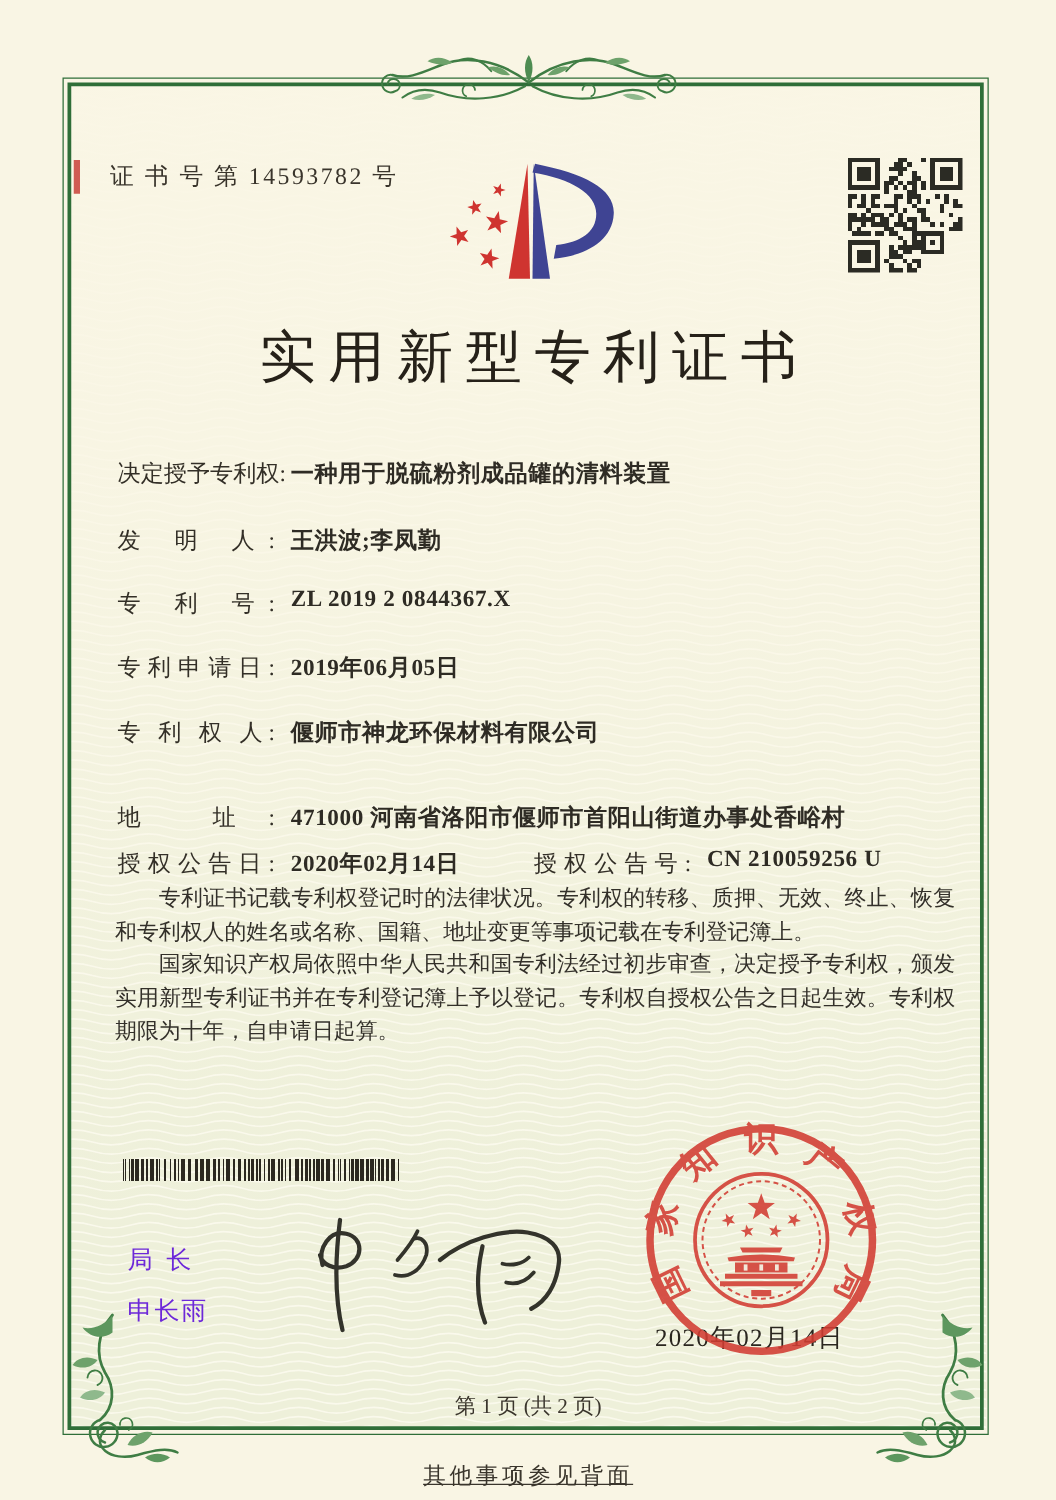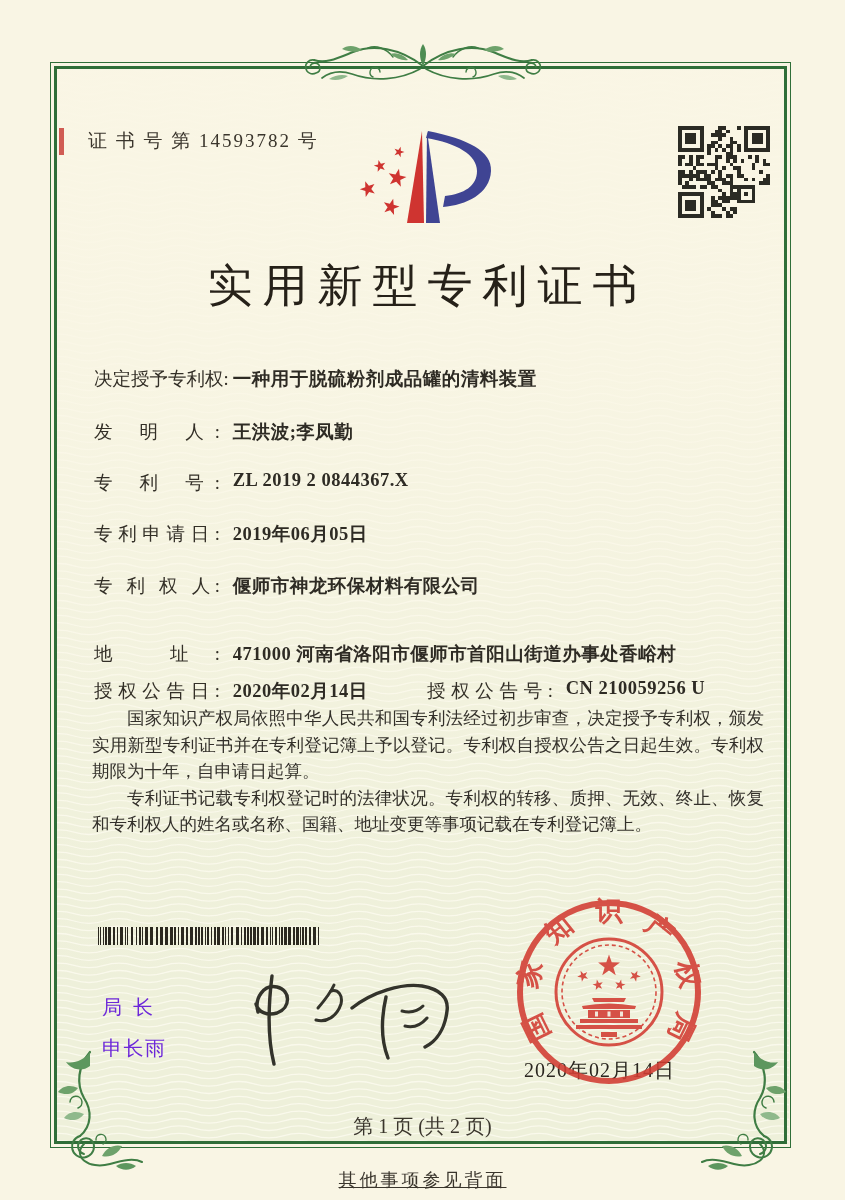--- a/index.html
+++ b/index.html
@@ -27,21 +27,21 @@
         vertical-align:top;color:#332f27;}
   .fvalue{margin-left:8px;color:#2e2b24;letter-spacing:.5px;font-weight:bold;}
   .grant2{position:absolute;left:333px;top:0;white-space:nowrap;}
   .paras{position:absolute;left:92px;top:705px;width:672px;font-size:17.5px;line-height:26.5px;
         text-align:justify;color:#33302a;}
   .paras p{margin:0;text-indent:2em;}
   .signer{position:absolute;left:102px;top:994px;font-size:20px;color:#6d28d9;}
   .signer .line1{letter-spacing:11px;}
   .signer .line2{margin-top:14px;letter-spacing:1.5px;}
   .seal-date{position:absolute;left:524px;top:1057px;font-size:20px;letter-spacing:1px;color:#2a261f;}
-  .page-num{position:absolute;left:0;top:1113px;width:845px;text-align:center;font-size:20px;color:#3a352c;}
+  .page-num{position:absolute;left:0;top:1113px;width:845px;text-align:center;font-size:17px;color:#3a352c;}
   .back-note{position:absolute;left:0;top:1168px;width:845px;text-align:center;font-size:18px;
         letter-spacing:3px;color:#3a352c;text-decoration:underline;}
   svg{display:block;}
 </style>
 </head>
 <body>
 
 <div class="page">
 
   <div class="waves">
@@ -574,22 +574,22 @@
       <span class="flabel">授权公告日:</span>
       <span class="fvalue">2020年02月14日</span>
       <span class="grant2">
         <span class="flabel">授权公告号:</span>
         <span class="fvalue">CN 210059256 U</span>
       </span>
     </div>
   </div>
 
   <div class="paras">
+    <p>专利证书记载专利权登记时的法律状况。专利权的转移、质押、无效、终止、恢复和专利权人的姓名或名称、国籍、地址变更等事项记载在专利登记簿上。</p>
     <p>国家知识产权局依照中华人民共和国专利法经过初步审查，决定授予专利权，颁发实用新型专利证书并在专利登记簿上予以登记。专利权自授权公告之日起生效。专利权期限为十年，自申请日起算。</p>
-    <p>专利证书记载专利权登记时的法律状况。专利权的转移、质押、无效、终止、恢复和专利权人的姓名或名称、国籍、地址变更等事项记载在专利登记簿上。</p>
   </div>
 
   <svg class="ornament" style="left:98px;top:927px;" width="226" height="18" id="barcode-svg" shape-rendering="crispEdges">
       <rect x="0" y="0" width="1" height="18" fill="#2b281f"></rect>
       <rect x="2" y="0" width="1" height="18" fill="#2b281f"></rect>
       <rect x="5" y="0" width="1" height="18" fill="#2b281f"></rect>
       <rect x="7" y="0" width="2" height="18" fill="#2b281f"></rect>
       <rect x="10" y="0" width="3" height="18" fill="#2b281f"></rect>
       <rect x="15" y="0" width="2" height="18" fill="#2b281f"></rect>
       <rect x="19" y="0" width="1" height="18" fill="#2b281f"></rect>

